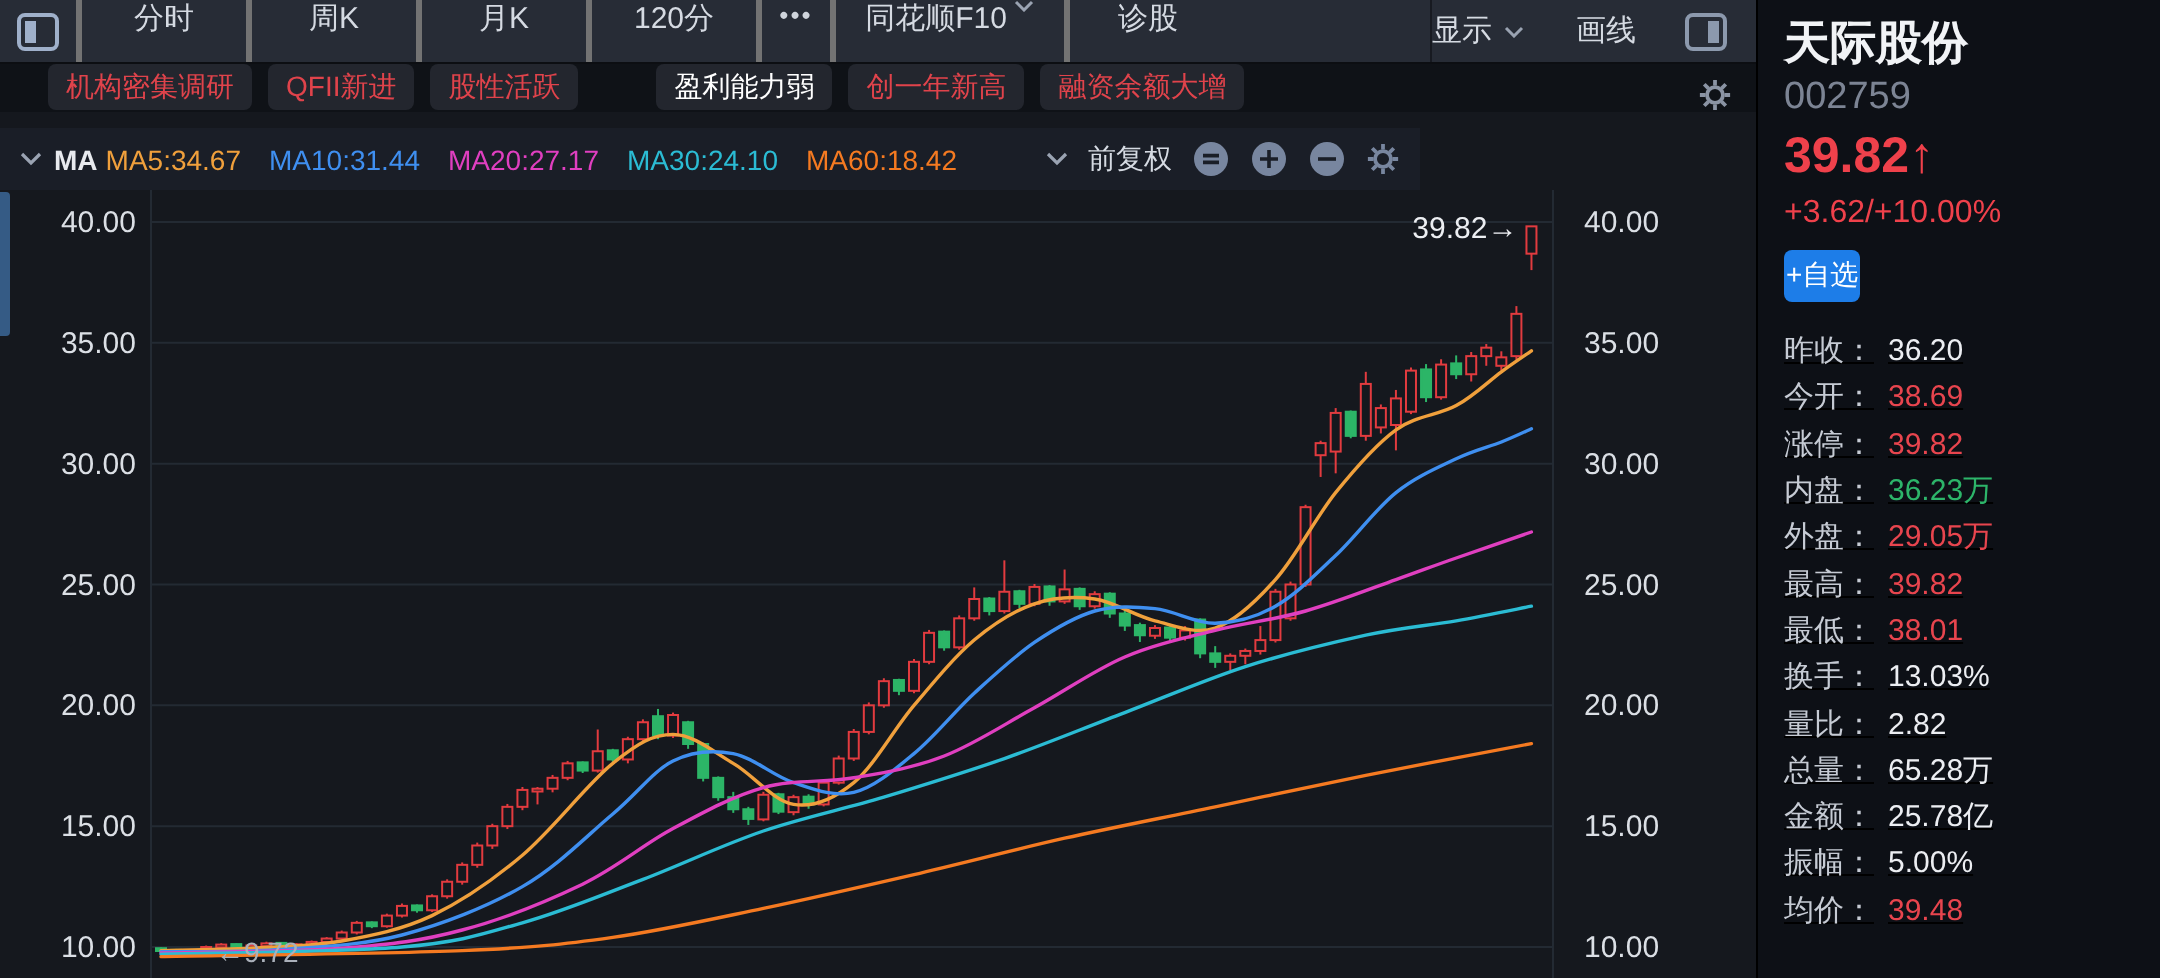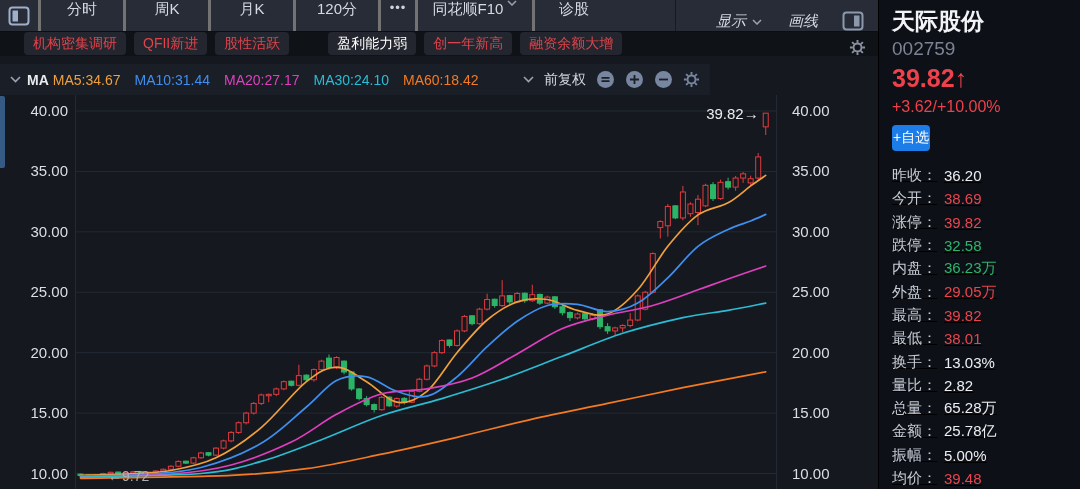--- a/index.html
+++ b/index.html
@@ -9,22 +9,22 @@
   
   .toolbar{position:absolute;left:0;top:0;width:878px;height:32px;background:#272c36;
            display:flex;align-items:stretch;border-bottom:1px solid #0c0e12;box-sizing:border-box;}
   .tool-tile{width:38px;display:flex;align-items:center;justify-content:center;color:#aebdd6;}
   .tab{display:flex;align-items:flex-start;justify-content:center;gap:4px;width:82px;
        color:#d5dae2;font-size:15px;border-left:3px solid #737373;cursor:default;white-space:nowrap;}
   .tab.active{background:#485160;color:#ffffff;}
   .tab.more{width:34px;letter-spacing:1px;color:#cfd4dc;font-size:13px;}
   .tab.wide{width:114px;}
   .tab.med{width:78px;}
-  .toolbar-right{margin-left:auto;display:flex;align-items:flex-end;gap:22px;padding-right:12px;
-                 border-left:1px solid #171a21;padding-left:40px;font-style:italic;}
+  .toolbar-right{margin-left:auto;display:flex;align-items:center;gap:22px;padding-right:12px;
+                 border-left:1px solid #171a21;}
   .tool-link{display:flex;align-items:center;gap:6px;color:#d5dae2;font-size:15px;white-space:nowrap;}
   .chev{color:#9aa3b2;display:flex;align-items:center;}
   
   .tagsrow{position:absolute;left:0;top:32px;width:878px;height:24px;background:#0f1217;
            display:flex;align-items:flex-start;gap:8px;padding-left:24px;box-sizing:border-box;}
   .pill{padding:2px 9px;border-radius:4px;background:#23262e;font-size:14px;line-height:19px;white-space:nowrap;}
   .pill.red{color:#e0434b;}
   .pill.green{color:#ffffff;margin-left:31px;}
   .tags-gear{position:absolute;right:12px;top:7px;color:#8a93a3;}
   
@@ -419,24 +419,20 @@
         </div>
         <div class="stat">
           <span class="slabel">今开：</span>
           <span class="sval red">38.69</span>
         </div>
         <div class="stat">
           <span class="slabel">涨停：</span>
           <span class="sval red">39.82</span>
         </div>
         <div class="stat">
-          <span class="slabel">跌停：</span>
-          <span class="sval green">32.58</span>
-        </div>
-        <div class="stat">
           <span class="slabel">内盘：</span>
           <span class="sval green">36.23万</span>
         </div>
         <div class="stat">
           <span class="slabel">外盘：</span>
           <span class="sval red">29.05万</span>
         </div>
         <div class="stat">
           <span class="slabel">最高：</span>
           <span class="sval red">39.82</span>

